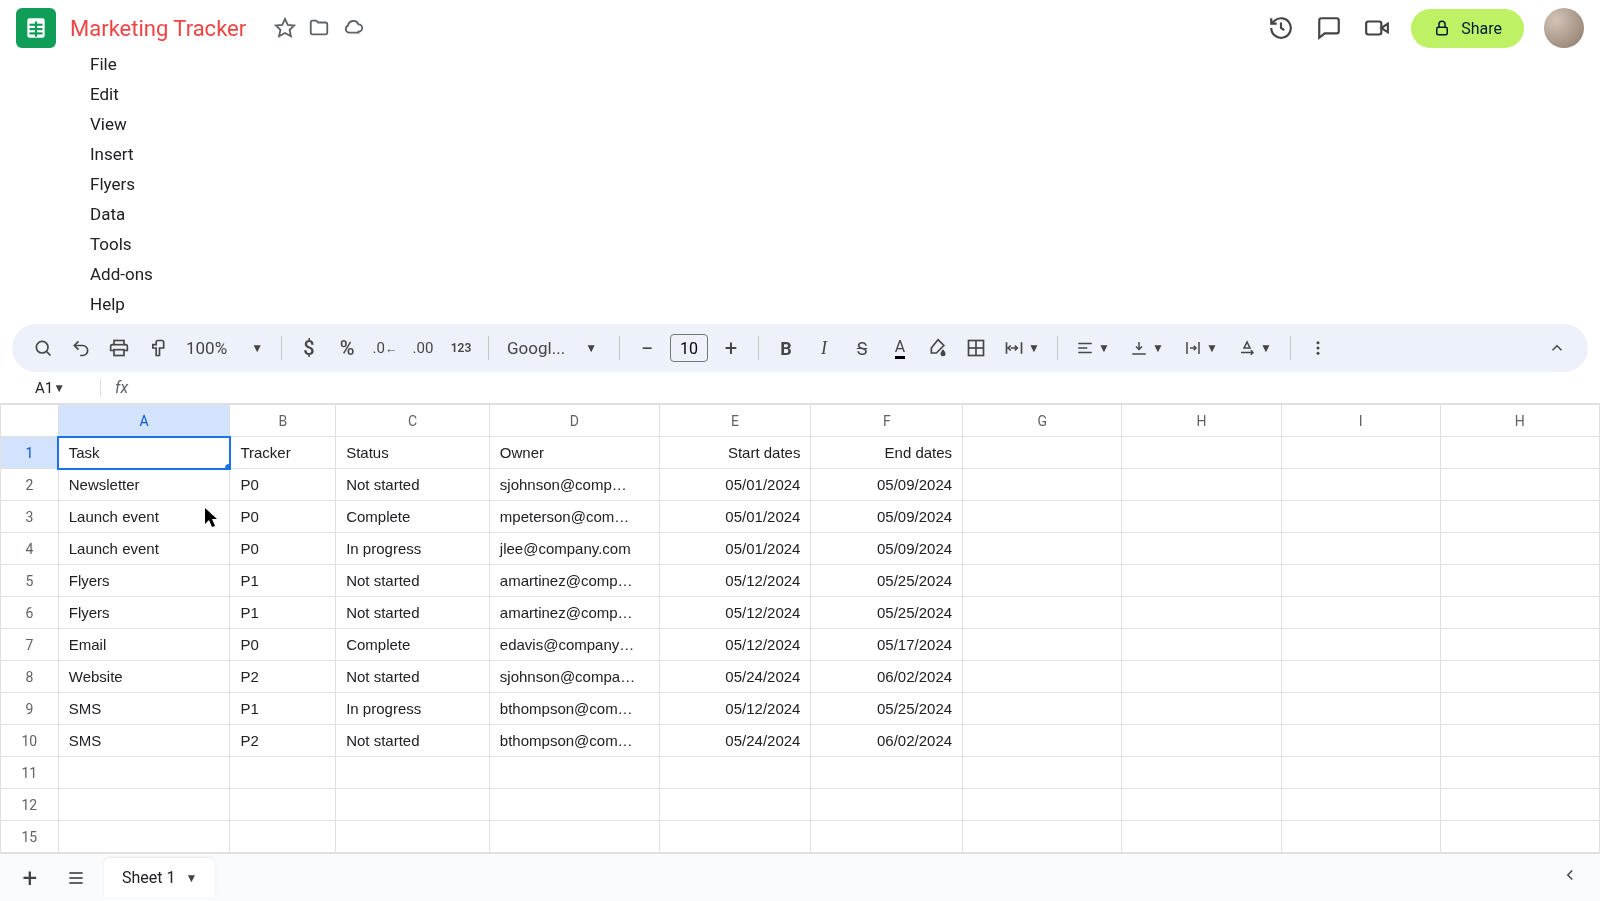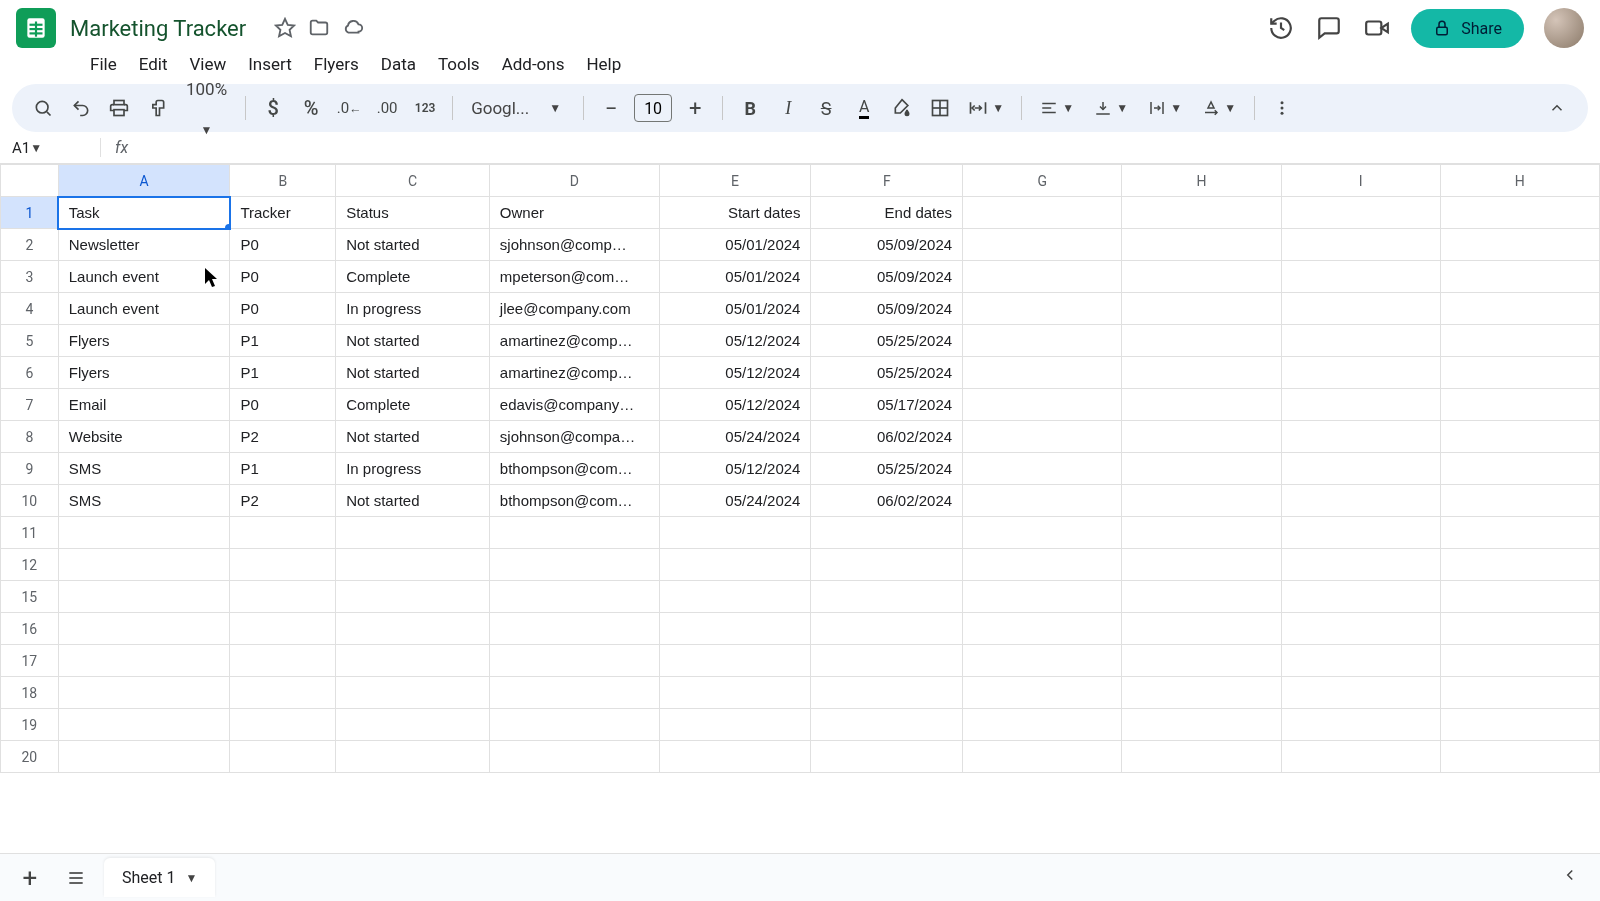--- a/index.html
+++ b/index.html
@@ -2,47 +2,47 @@
 <html><head>
 <meta charset="utf-8">
 <style>
 * { margin: 0; padding: 0; box-sizing: border-box; }
 body { font-family: "Google Sans", Roboto, Arial, sans-serif; background: #fff; overflow: hidden; width: 1600px; height: 901px; }
 
 
 .titlebar { display: flex; align-items: center; padding: 8px 16px 0 16px; height: 48px; }
 .sheets-logo { width: 40px; height: 40px; background: #0f9d58; border-radius: 6px; display: flex; align-items: center; justify-content: center; margin-right: 14px; }
 .sheets-logo svg { width: 26px; height: 26px; }
-.doc-title { font-size: 22px; color: #14532d; margin-right: 28px; }
+.doc-title { font-size: 22px; color: #ef4444; margin-right: 28px; }
 .title-icons { display: flex; gap: 12px; align-items: center; }
 .title-icon { width: 22px; height: 22px; color: #5f6368; cursor: pointer; display: flex; align-items: center; justify-content: center; }
 .titlebar-right { margin-left: auto; display: flex; align-items: center; gap: 20px; }
 .header-icon { width: 28px; height: 28px; color: #444; cursor: pointer; display: flex; align-items: center; justify-content: center; }
-.share-btn { background: #14b8a6; border-radius: 40px; padding: 10px 22px; display: flex; align-items: center; gap: 10px; cursor: pointer; font-size: 16px; color: #001d35; }
+.share-btn { background: #bef264; border-radius: 40px; padding: 10px 22px; display: flex; align-items: center; gap: 10px; cursor: pointer; font-size: 16px; color: #001d35; }
 .avatar { width: 40px; height: 40px; border-radius: 50%; background: radial-gradient(circle at 30% 30%, #d4c4b8, #8a7968); }
 
 
-.menubar { display: flex; gap: 2px; padding: 2px 72px 6px 80px; }
+.menubar { display: flex; gap: 2px; padding: 2px 72px 6px 80px; flex-direction: column; }
 .menu-item { padding: 4px 10px; font-size: 17px; color: #202124; cursor: pointer; border-radius: 4px; }
 
 
 .toolbar-wrap { padding: 0 12px; }
 .toolbar { background: #edf2fa; border-radius: 40px; height: 48px; display: flex; align-items: center; padding: 0 14px; gap: 4px; }
 .tool-btn { width: 34px; height: 34px; display: flex; align-items: center; justify-content: center; color: #444746; cursor: pointer; border-radius: 6px; }
 .tool-sep { width: 1px; height: 24px; background: #c7c7c7; margin: 0 6px; }
-.zoom-sel { display: flex; align-items: center; gap: 24px; padding: 0 8px; color: #444; font-size: 17px; cursor: pointer; flex-direction: column; }
+.zoom-sel { display: flex; align-items: center; gap: 24px; padding: 0 8px; color: #444; font-size: 17px; cursor: pointer; }
 .font-sel { display: flex; align-items: center; gap: 20px; padding: 0 8px; color: #444; font-size: 17px; cursor: pointer; width: 110px; }
 .font-size-ctrl { display: flex; align-items: center; gap: 6px; }
 .font-size-box { width: 38px; height: 28px; border: 1px solid #747775; border-radius: 4px; text-align: center; font-size: 16px; display: flex; align-items: center; justify-content: center; }
 .toolbar-right { margin-left: auto; }
 .chevron { font-size: 12px; color: #444; }
 
 
 .formula-row { display: flex; align-items: center; height: 32px; border-bottom: 1px solid #e0e0e0; }
-.name-box { width: 100px; padding: 0 12px; font-size: 15px; color: #202124; display: flex; align-items: center; justify-content: flex-start; }
+.name-box { width: 100px; padding: 0 12px; font-size: 15px; color: #202124; display: flex; align-items: center; justify-content: center; }
 .fx-icon { padding: 0 14px; color: #5f6368; font-style: italic; font-size: 16px; border-left: 1px solid #e0e0e0; }
 
 
 .grid-wrap { position: relative; }
 .grid { border-collapse: collapse; table-layout: fixed; }
 .grid th.corner { width: 58px; height: 26px; background: #fff; border: 1px solid #e0e0e0; }
 .grid th.colhead { height: 26px; background: #fff; border: 1px solid #e0e0e0; font-weight: 400; font-size: 14px; color: #5f6368; }
 .grid th.colhead.sel { background: #d3e3fd; color: #0b57d0; }
 .grid td.rowhead { width: 58px; text-align: center; font-size: 14px; color: #5f6368; border: 1px solid #e0e0e0; background: #fff; }
 .grid td.rowhead.sel { background: #d3e3fd; color: #0b57d0; }

